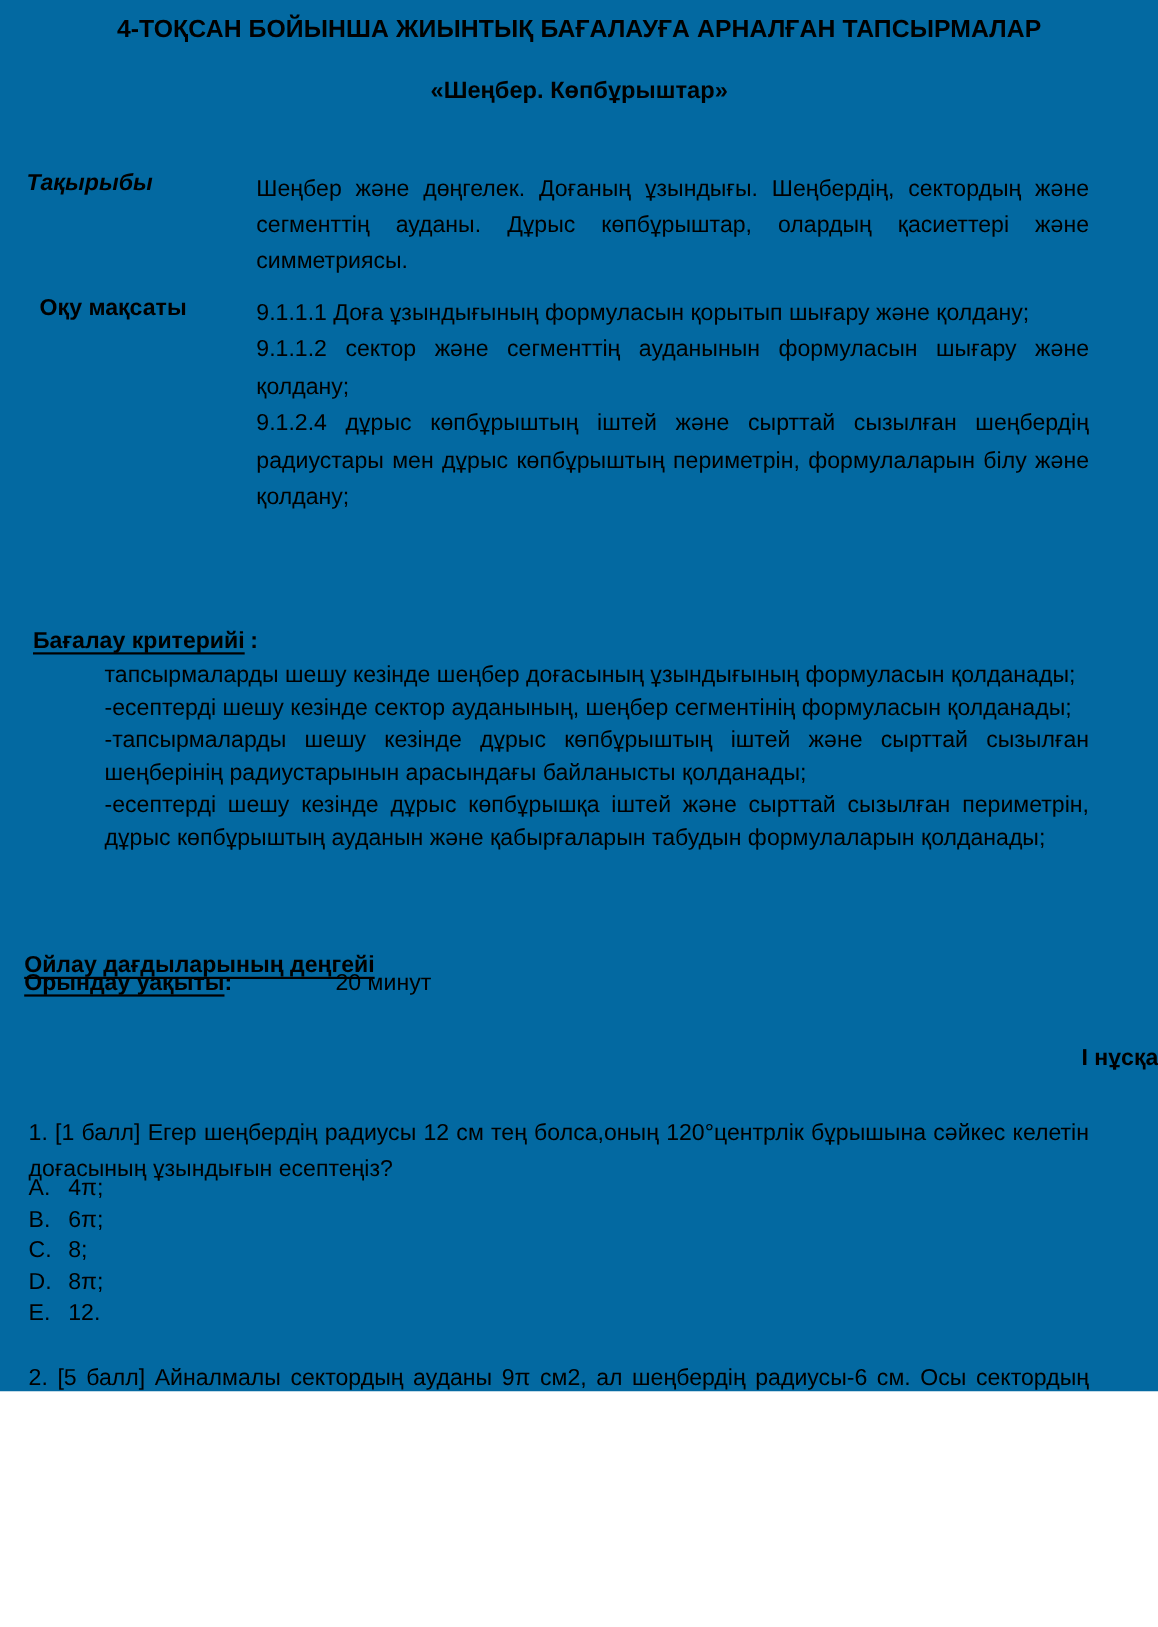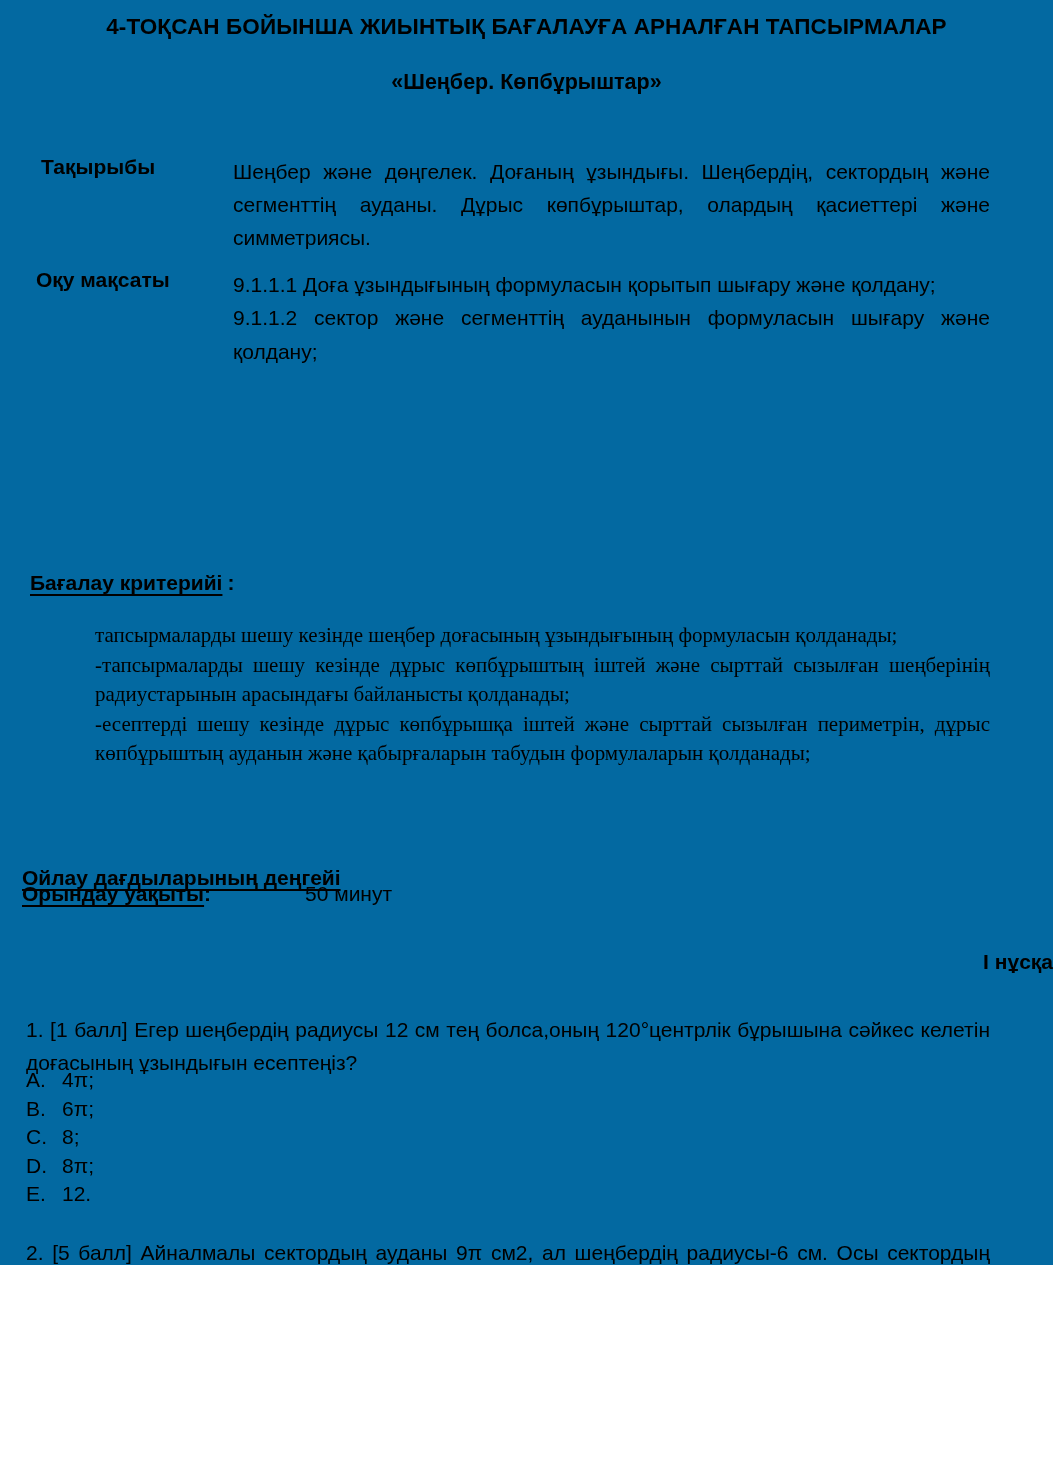--- a/index.html
+++ b/index.html
@@ -26,37 +26,37 @@
   }
   .doc-subtitle {
     top:70px; left:0; width:100%;
     text-align:center;
     font-weight:700;
     font-size:21.5px;
   }
 
   .meta-label { font-weight:700; }
 
-  .topic-label { left:41px; top:155px; }
+  .topic-label { left:24px; top:155px;font-style:italic; }
   .topic-text  { left:233px; top:155px; width:757px;
                  text-align:justify; text-align-last:left; line-height:33px; }
 
   .objective-label { left:36px; top:268px; }
   .objective-text  { left:233px; top:268px; width:757px; line-height:33.4px; }
   .objective-text p { text-align:justify; text-align-last:left; }
 
   .criteria-heading { left:30px; top:571px; font-weight:700; }
   .underlined {
     text-decoration:underline;
     text-decoration-thickness:2px;
     text-underline-offset:4px;
     text-align:center;
   }
   .criteria-colon { margin-left:5px; }
-  .criteria-items { left:95px; top:621px; width:895px; line-height:29.6px;font-family:Liberation Serif, serif; }
+  .criteria-items { left:95px; top:599px; width:895px; line-height:29.6px; }
   .criteria-items p { text-align:justify; text-align-last:left; }
 
   .skills-row { left:0; top:849px; width:1053px; height:33px; }
   .skills-label { position:absolute; left:22px; top:17px; font-weight:700; }
   .skills-value { position:absolute; left:493px; top:0; }
 
   .time-row { left:0; top:882px; width:1053px; height:33px; }
   .time-label { position:absolute; left:22px; top:0; font-weight:700; }
   .time-colon { text-decoration:none; }
   .time-value { position:absolute; left:305px; top:0; }
@@ -108,36 +108,38 @@
 
   <div class="abs doc-subtitle">«Шеңбер. Көпбұрыштар»</div>
 
   <div class="abs meta-label topic-label">Тақырыбы</div>
   <div class="abs topic-text">Шеңбер және дөңгелек. Доғаның ұзындығы. Шеңбердің, сектордың және сегменттің ауданы. Дұрыс көпбұрыштар, олардың қасиеттері және симметриясы.</div>
 
   <div class="abs meta-label objective-label">Оқу мақсаты</div>
   <div class="abs objective-text">
     <p>9.1.1.1 Доға ұзындығының формуласын қорытып шығару және қолдану;</p>
     <p>9.1.1.2 сектор және сегменттің ауданынын формуласын шығару және қолдану;</p>
+    <p>9.1.2.4 дұрыс көпбұрыштың іштей және сырттай сызылған шеңбердің радиустары мен дұрыс көпбұрыштың периметрін, формулаларын білу және қолдану;</p>
   </div>
 
   <div class="abs criteria-heading"><span class="underlined">Бағалау критерийі</span><span class="criteria-colon">:</span></div>
   <div class="abs criteria-items">
     <p>тапсырмаларды шешу кезінде шеңбер доғасының ұзындығының формуласын қолданады;</p>
+    <p>-есептерді шешу кезінде сектор ауданының, шеңбер сегментінің формуласын қолданады;</p>
     <p>-тапсырмаларды шешу кезінде дұрыс көпбұрыштың іштей және сырттай сызылған шеңберінің радиустарынын арасындағы байланысты қолданады;</p>
     <p>-есептерді шешу кезінде дұрыс көпбұрышқа іштей және сырттай сызылған периметрін, дұрыс көпбұрыштың ауданын және қабырғаларын табудын формулаларын қолданады;</p>
   </div>
 
   <div class="abs skills-row">
     <span class="skills-label underlined">Ойлау дағдыларының деңгейі</span>
   </div>
 
   <div class="abs time-row">
     <span class="time-label"><span class="underlined">Орындау уақыты</span><span class="time-colon">:</span></span>
-    <span class="time-value">50 минут</span>
+    <span class="time-value">20 минут</span>
   </div>
 
   <div class="abs variant-heading">І нұсқа</div>
 
   <div class="abs q1-text">1. [1 балл] Егер шеңбердің радиусы 12 см тең болса,оның 120°центрлік бұрышына сәйкес келетін доғасының ұзындығын есептеңіз?</div>
 
   <div class="abs options">
     <div class="option-row">
       <span class="option-letter">A.</span><span>4π;</span>
     </div>

